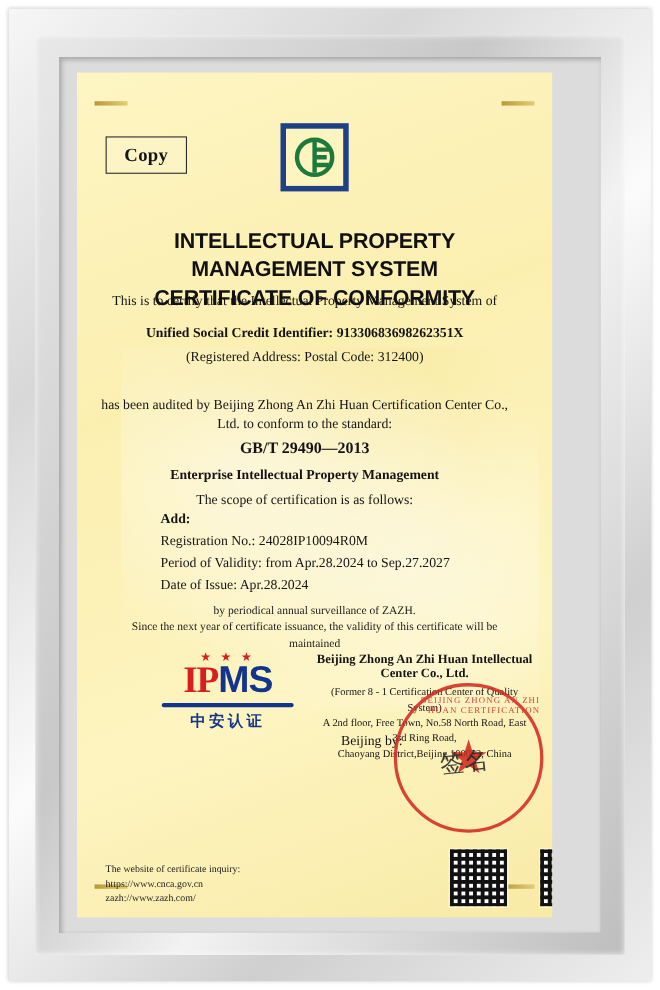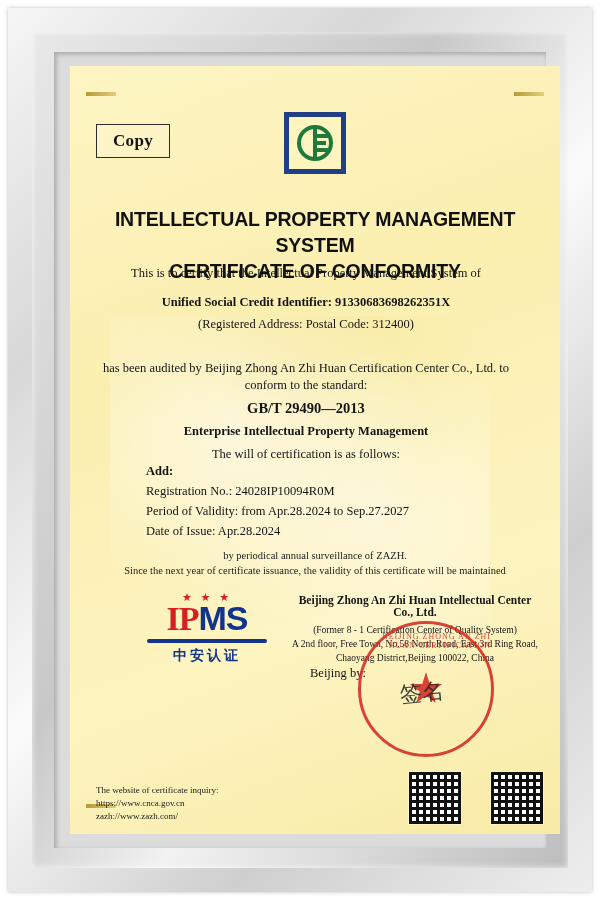--- a/index.html
+++ b/index.html
@@ -41,21 +41,21 @@
     bottom: 44px;
     background: #dcdcdc;
     box-shadow: inset 2px 2px 5px rgba(0,0,0,0.25);
   }
 
   
   .cert {
     position: absolute;
     left: 70px;
     top: 66px;
-    width: 490px;
+    width: 432px;
     height: 768px;
     background: linear-gradient(160deg, #fdf5c3 0%, #fbefb0 35%, #fdf4c0 70%, #f8eaa6 100%);
     overflow: hidden;
   }
   .cert::before {
     
     content: "";
     position: absolute;
     left: 40px;
     top: 250px;
@@ -343,21 +343,21 @@
     <div>CERTIFICATE OF CONFORMITY</div>
   </div>
 
   <div class="body-block">
     <div class="l-cert-intro">This is to certify that the Intellectual Property Management System of</div>
     <div class="l-uscid">Unified Social Credit Identifier: 91330683698262351X</div>
     <div class="l-address">(Registered Address:    Postal Code: 312400)</div>
     <div class="l-audited">has been audited by Beijing Zhong An Zhi Huan Certification Center Co., Ltd. to conform to the standard:</div>
     <div class="l-standard">GB/T 29490—2013</div>
     <div class="l-stdname">Enterprise Intellectual Property Management</div>
-    <div class="l-scope">The will of certification is as follows:</div>
+    <div class="l-scope">The scope of certification is as follows:</div>
   </div>
 
   <div class="details">
     <div class="add">Add:</div>
     <div>Registration No.: 24028IP10094R0M</div>
     <div>Period of Validity:    from Apr.28.2024 to Sep.27.2027</div>
     <div>Date of Issue: Apr.28.2024</div>
   </div>
 
   <div class="note">

